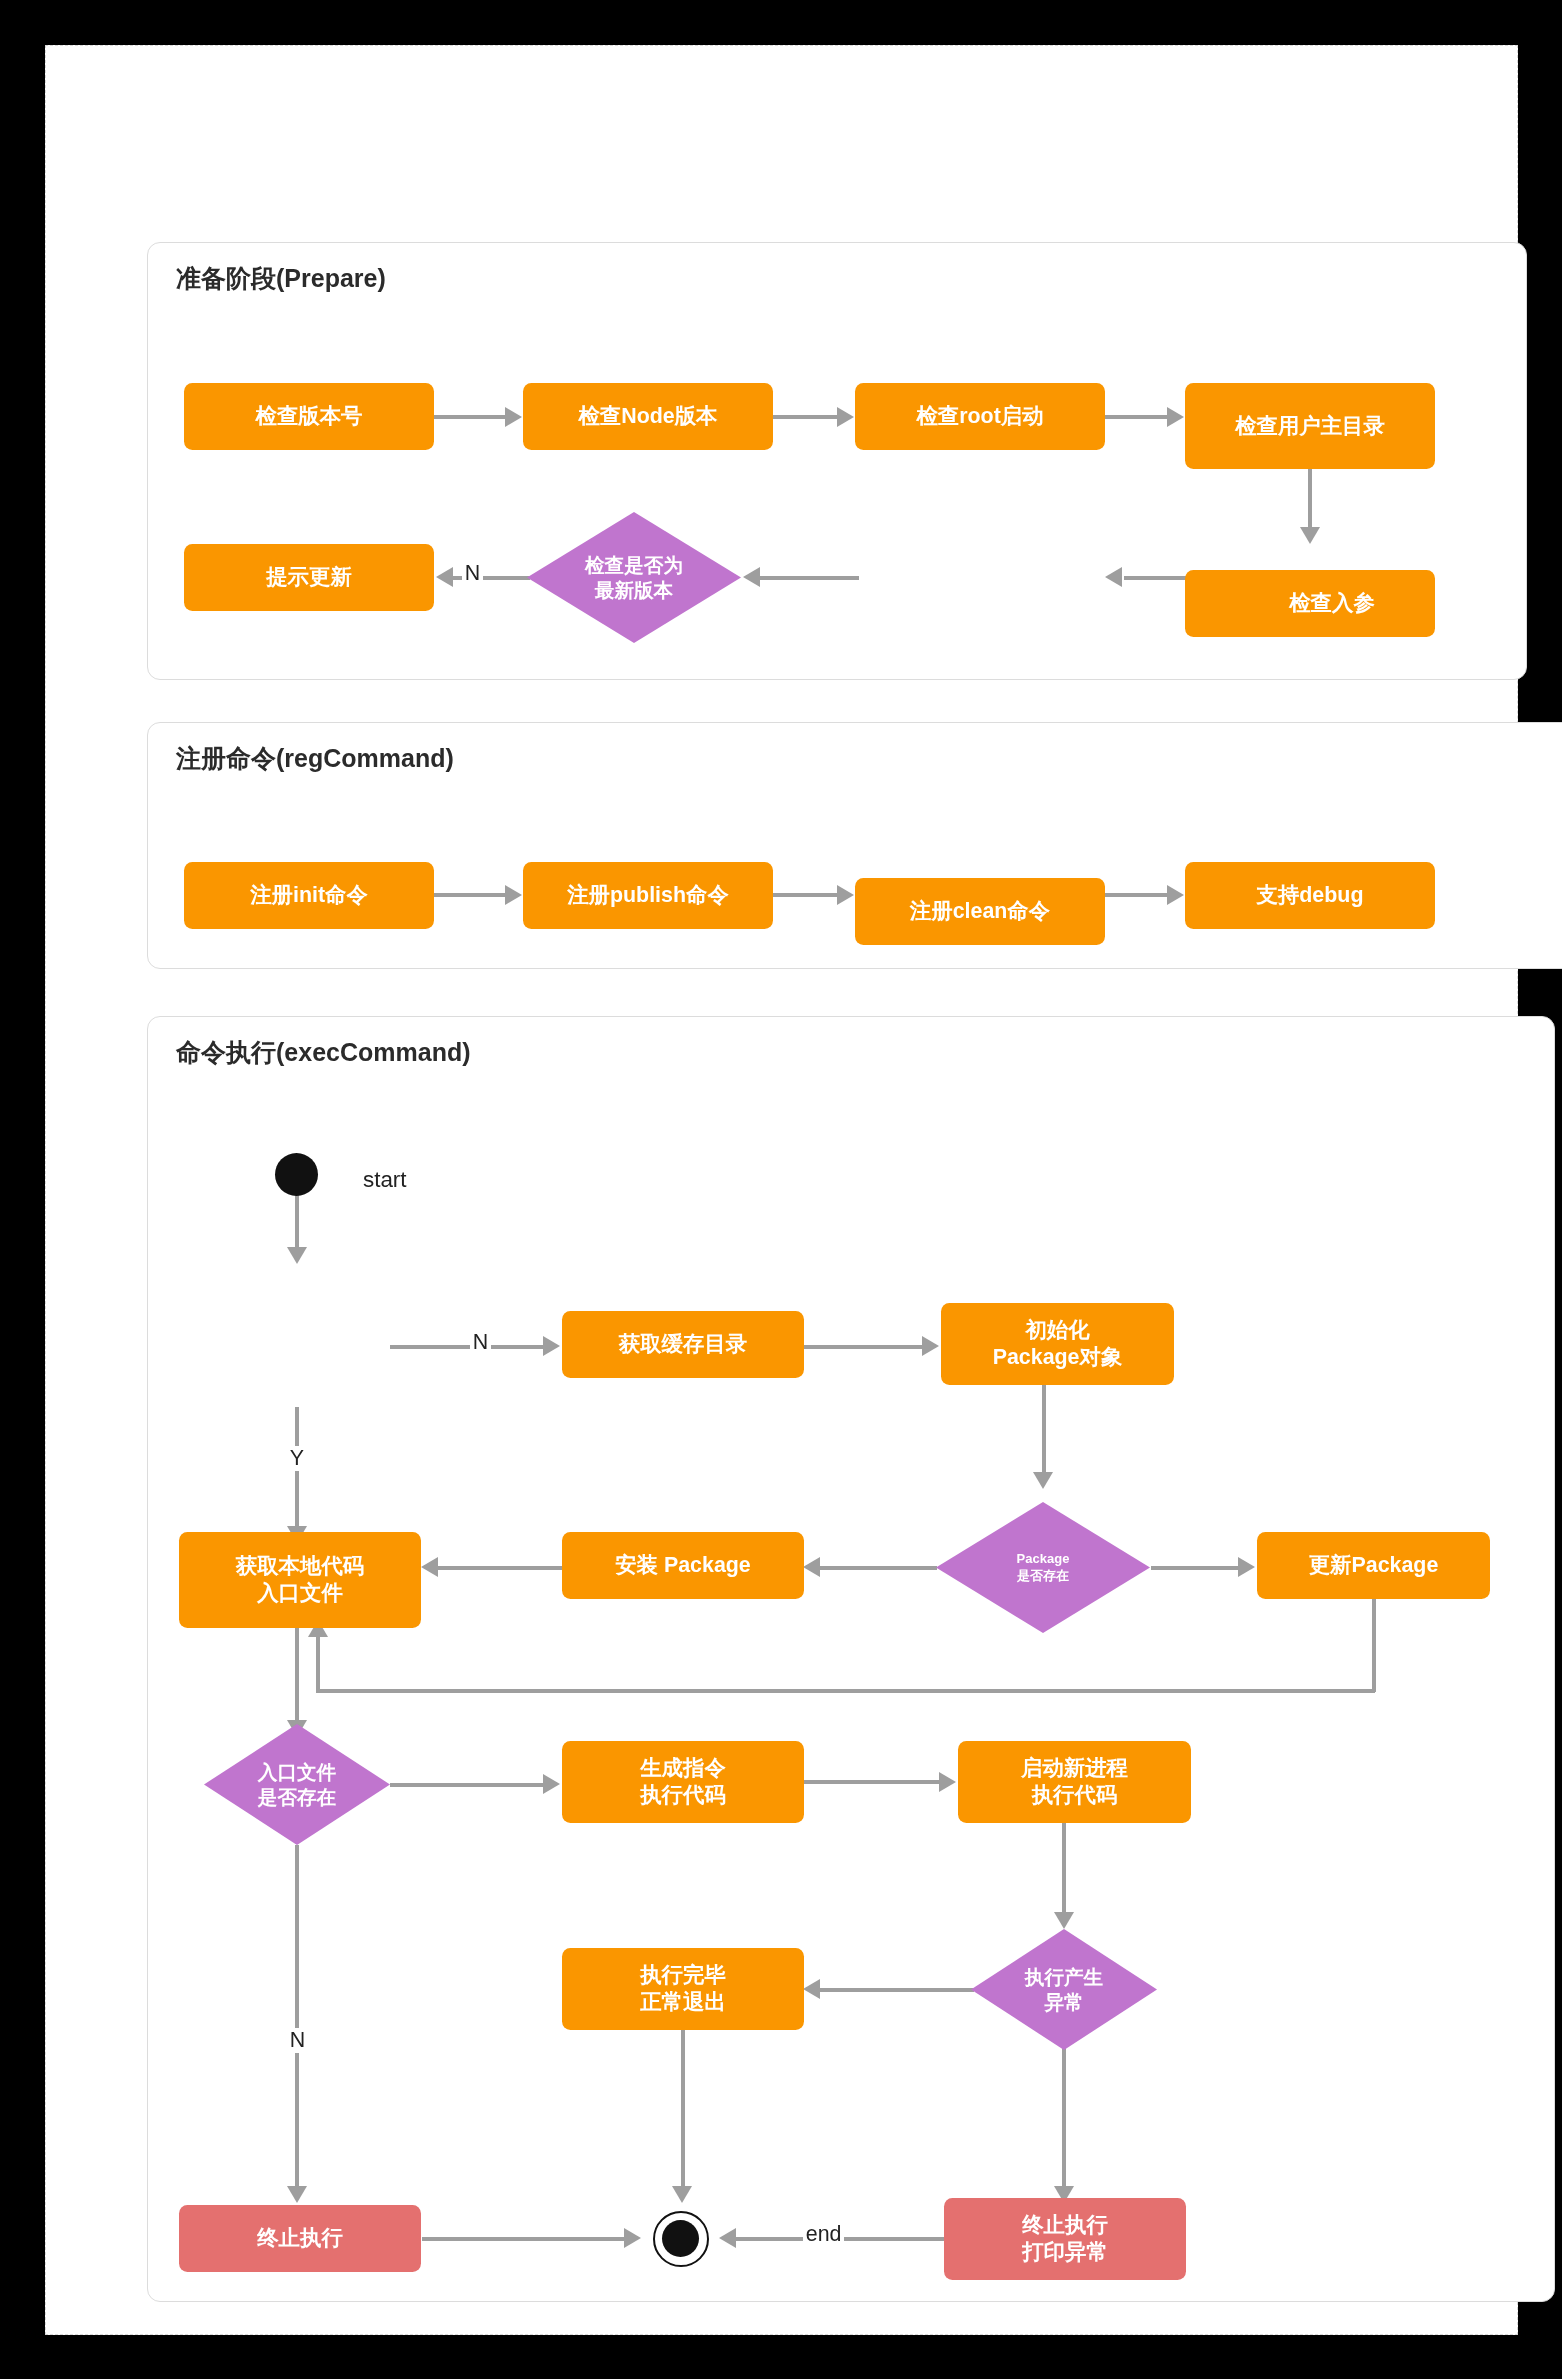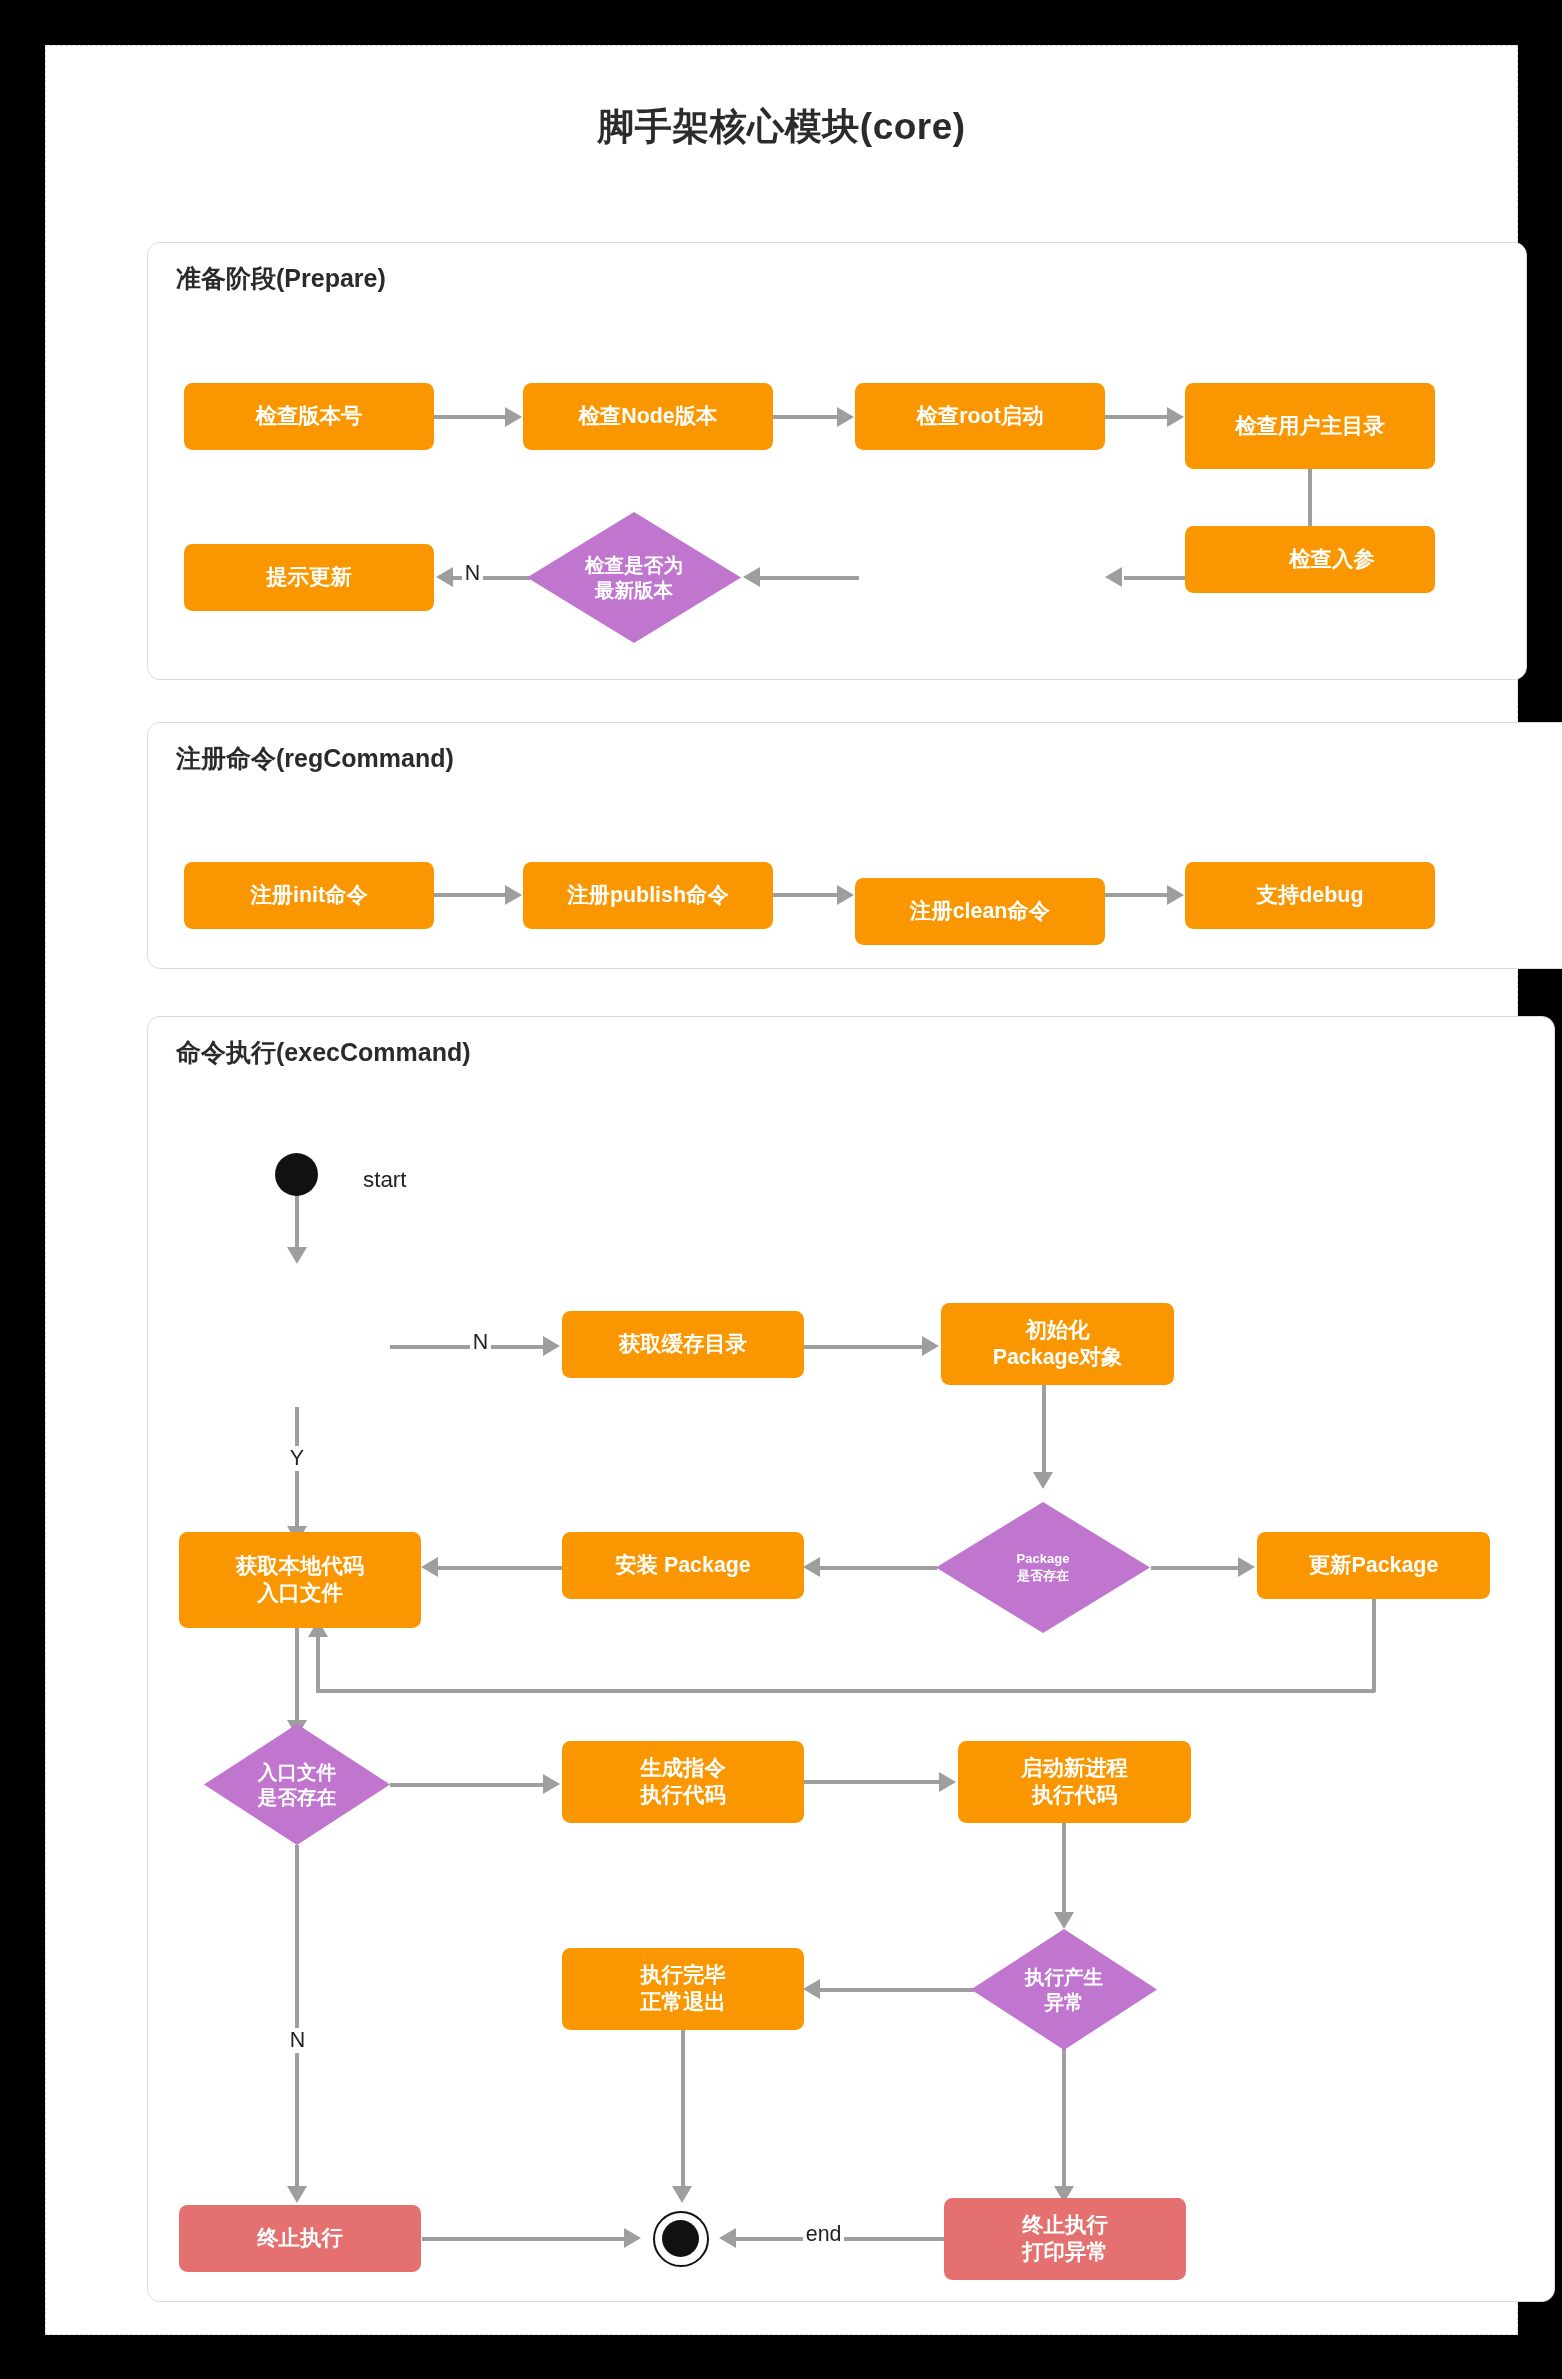--- a/index.html
+++ b/index.html
@@ -163,21 +163,20 @@
     color: #222222;
     z-index: 5;
     white-space: nowrap;
   }
 </style>
 </head>
 <body>
 
 <div class="page">
 
-  <div class="diagram-title">脚手架核心模块(core)</div>
 
   <div class="group" id="group-prepare">
     <div class="group-title">准备阶段(Prepare)</div>
   </div>
 
   <div class="node process" style="left:138px; top:337px; width:250px; height:67px;">检查版本号</div>
   <div class="node process" style="left:477px; top:337px; width:250px; height:67px;">检查Node版本</div>
   <div class="node process" style="left:809px; top:337px; width:250px; height:67px;">检查root启动</div>
   <div class="node process" style="left:1139px; top:337px; width:250px; height:86px;">检查用户主目录</div>
 
@@ -186,21 +185,21 @@
 
   <div class="edge-h" style="left:727px; top:369px; width:65px;"></div>
   <div class="arrow right" style="left:791px; top:361px;"></div>
 
   <div class="edge-h" style="left:1059px; top:369px; width:63px;"></div>
   <div class="arrow right" style="left:1121px; top:361px;"></div>
 
   <div class="edge-v" style="left:1262px; top:405px; height:80px;"></div>
   <div class="arrow down" style="left:1254px; top:481px;"></div>
 
-  <div class="node process" style="left:1139px; top:480px; width:250px; height:67px;padding-left:44px;">检查入参</div>
+  <div class="node process" style="left:1139px; top:524px; width:250px; height:67px;padding-left:44px;">检查入参</div>
   <div class="node decision wide" style="left:481px; top:466px; font-size:19.6px;">检查是否为
 最新版本</div>
   <div class="node process" style="left:138px; top:498px; width:250px; height:67px;">提示更新</div>
 
   <div class="edge-h" style="left:1078px; top:530px; width:65px;"></div>
   <div class="arrow left" style="left:1059px; top:521px;"></div>
 
   <div class="edge-h" style="left:714px; top:530px; width:99px;"></div>
   <div class="arrow left" style="left:697px; top:521px;"></div>
 

